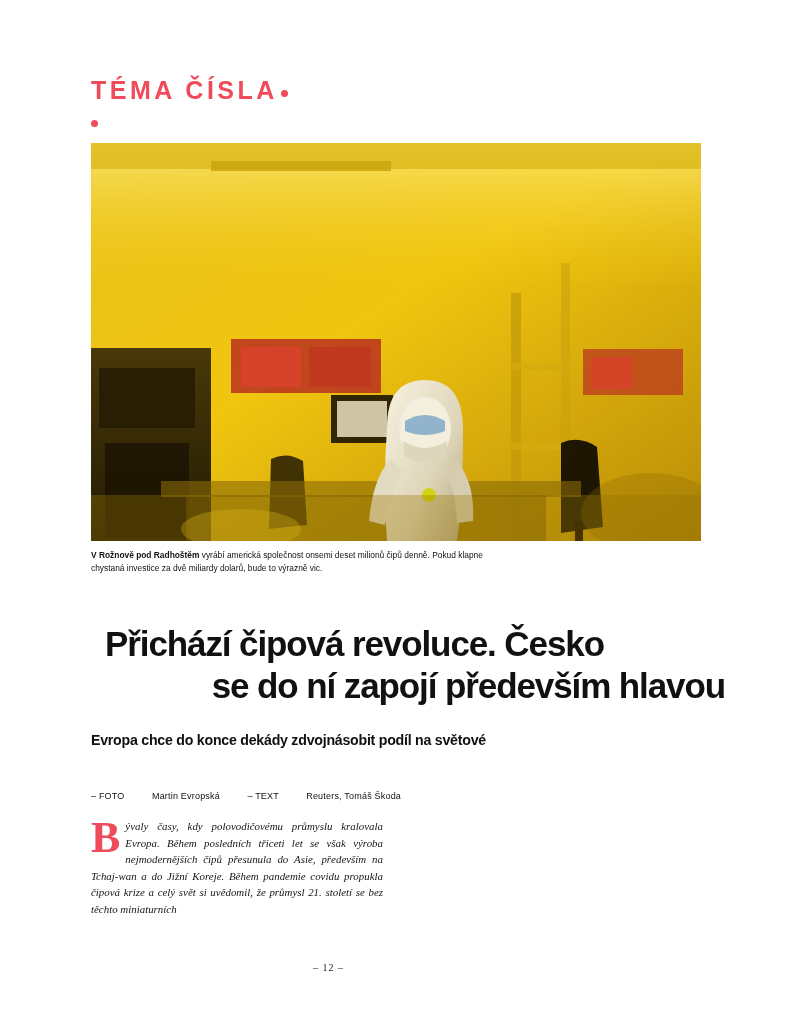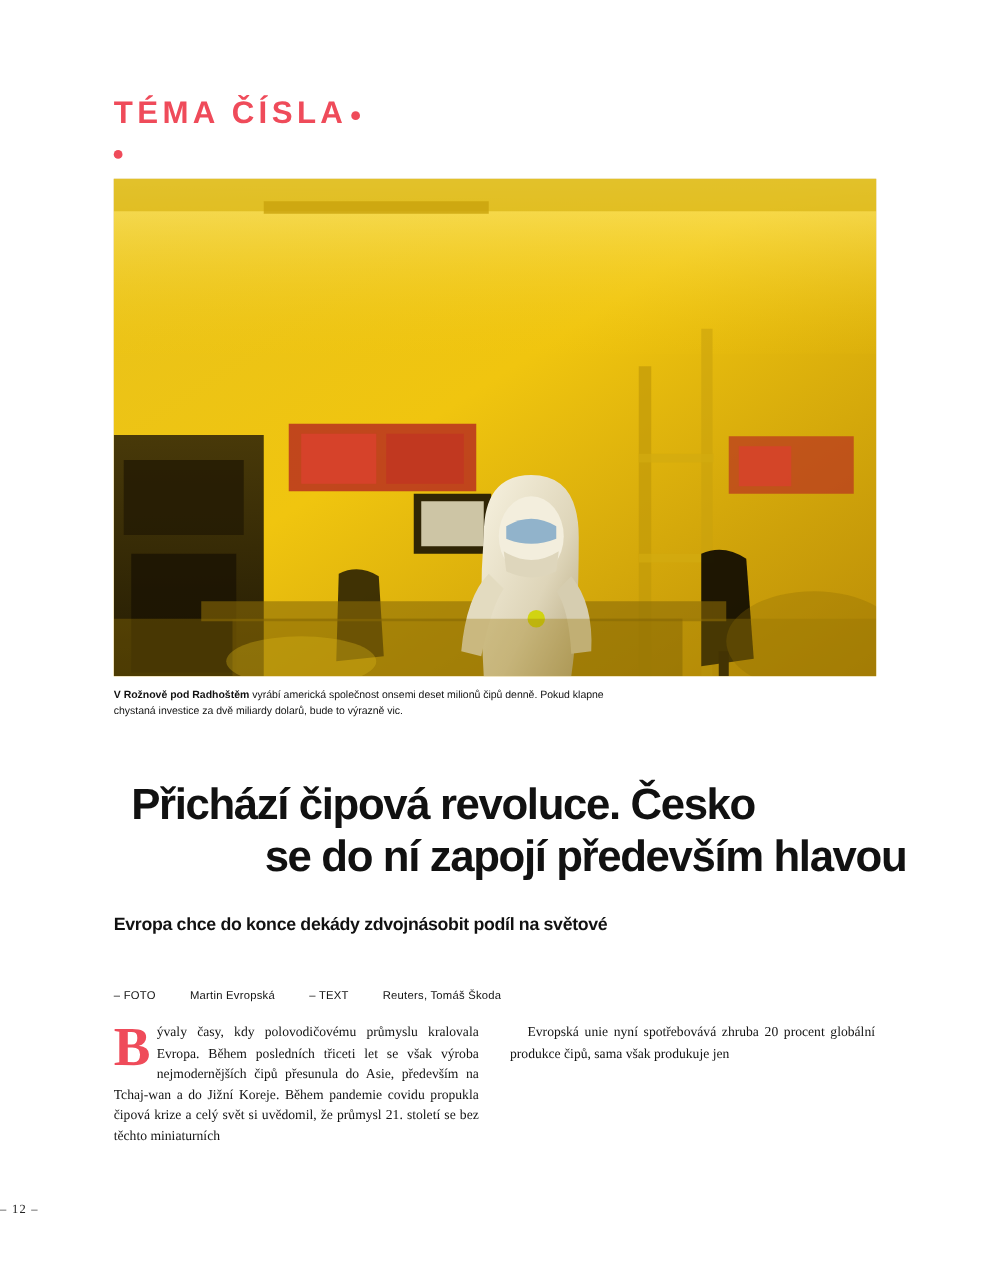--- a/index.html
+++ b/index.html
@@ -145,30 +145,30 @@
   }
   .dropcap {
     float: left;
     font-family: "Liberation Serif", serif;
     font-weight: bold;
     font-size: 44px;
     line-height: 0.82;
     color: #ef4b5a;
     margin: 2px 5px 0 0;
   }
-  .col p { margin: 0; }
+  .col p { margin: 0; font-style: italic; }
   .col p.indent { text-indent: 14px; }
 
   
   .folio {
     position: absolute;
     left: 0;
     right: 0;
     top: 962px;
-    text-align: left;
+    text-align: center;
     font-family: "Liberation Serif", serif;
     font-size: 10px;
     color: #222;
     letter-spacing: 1px;
   }
 </style>
 </head>
 <body>
 
 <div class="page">
@@ -269,19 +269,18 @@
     <span class="gap"></span>
     <span>Reuters, Tomáš Škoda</span>
   </div>
 
   <div class="columns">
     <div class="col">
       <span class="dropcap">B</span>
       <p>ývaly časy, kdy polovodičovému průmyslu kralovala Evropa. Během posledních třiceti let se však výroba nejmodernějších čipů přesunula do Asie, především na Tchaj-wan a do Jižní Koreje. Během pandemie covidu propukla čipová krize a celý svět si uvědomil, že průmysl 21. století se bez těchto miniaturních</p>
     </div>
     <div class="col">
-      <p class="indent">Evropská unie nyní spotřebovává zhruba 20 procent globální produkce čipů, sama však produkuje jen</p>
     </div>
   </div>
 
   <div class="folio">– 12 –</div>
 
 </div>
 
 </body></html>

